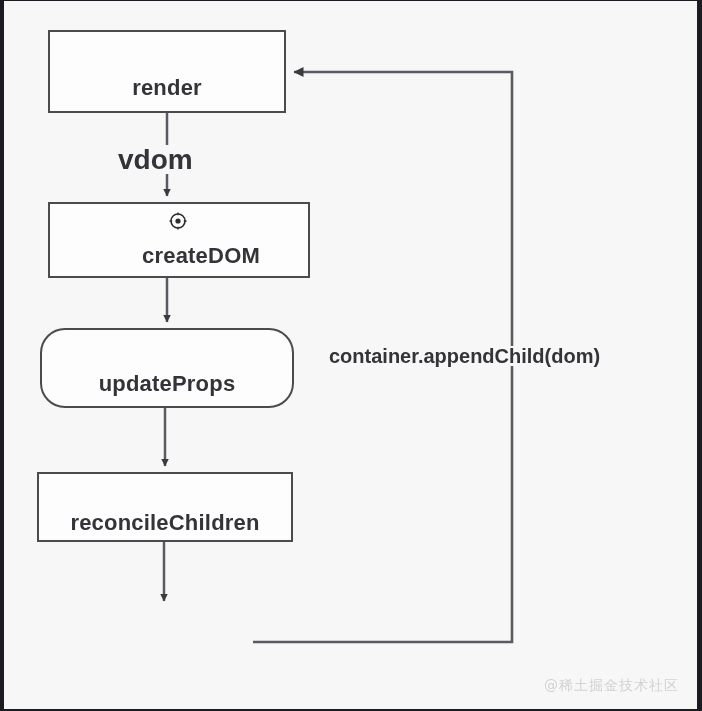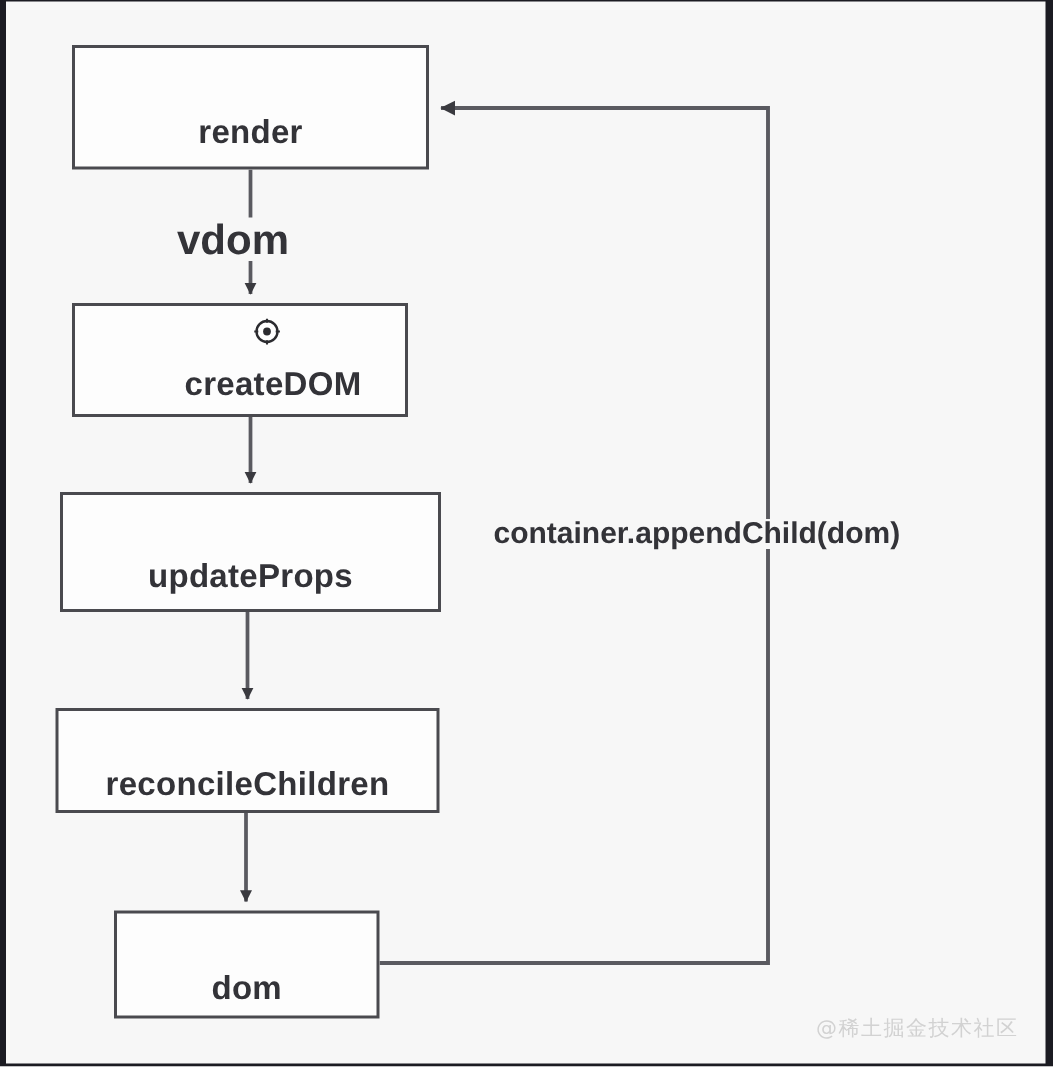--- a/index.html
+++ b/index.html
@@ -64,22 +64,22 @@
     left: 110px;
     top: 145px;
     font-size: 28px;
   }
   #label-append {
     left: 321px;
     top: 345px;
     font-size: 20px;
   }
   #node-render   { left: 44px;  top: 29px;  width: 238px; height: 83px; }
-  #node-createdom{ left: 44px;  top: 201px; width: 224px; height: 76px; padding-left: 44px; }
-  #node-updateprops { left: 36px; top: 327px; width: 254px; height: 80px; }
+  #node-createdom{ left: 44px;  top: 201px; width: 262px; height: 76px; padding-left: 44px; }
+  #node-updateprops { left: 36px; top: 327px; width: 254px; height: 80px; border-radius: 25px; }
   #node-reconcile{ left: 33px;  top: 471px; width: 256px; height: 70px; }
   #node-dom      { left: 72px;  top: 606px; width: 177px; height: 72px; }
   .cursor-icon {
     position: absolute;
     left: 165px;
     top: 211px;
     width: 19px;
     height: 19px;
   }
   #watermark {
@@ -132,23 +132,20 @@
     </div>
 
     <div class="node" id="node-updateprops">
       <span class="node-label">updateProps</span>
     </div>
 
     <div class="node" id="node-reconcile">
       <span class="node-label">reconcileChildren</span>
     </div>
 
-    <div class="node" id="node-dom">
-      <span class="node-label">dom</span>
-    </div>
 
     <div class="edge-label" id="label-vdom">vdom</div>
 
     <div class="edge-label" id="label-append">container.appendChild(dom)</div>
 
     <svg class="cursor-icon" viewBox="0 0 19 19" xmlns="http://www.w3.org/2000/svg">
       <circle cx="9" cy="9" r="7" fill="#ffffff" stroke="#2c2c30" stroke-width="1.6"></circle>
       <circle cx="9" cy="9" r="2.6" fill="#2c2c30"></circle>
       <line x1="9" y1="0.5" x2="9" y2="3.2" stroke="#2c2c30" stroke-width="1.4"></line>
       <line x1="9" y1="14.8" x2="9" y2="17.6" stroke="#2c2c30" stroke-width="1.4"></line>

